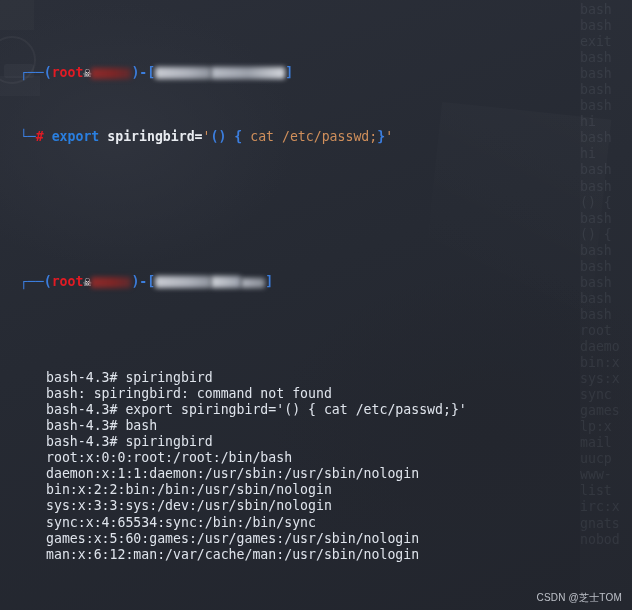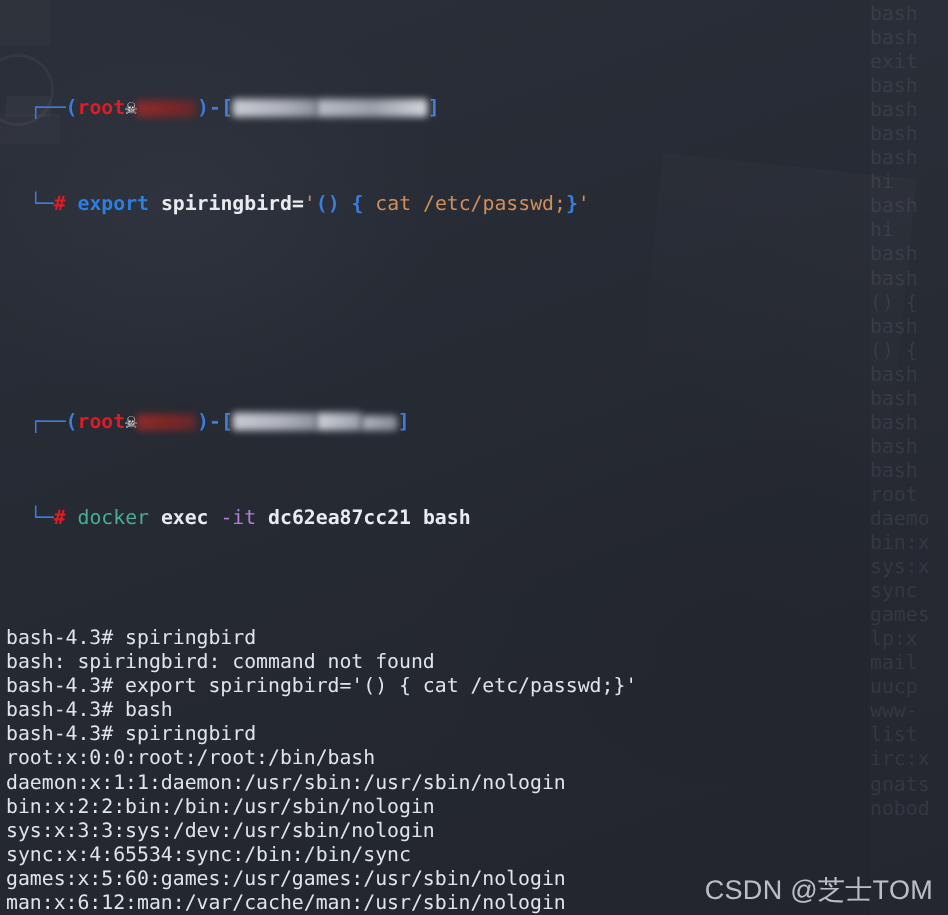--- a/index.html
+++ b/index.html
@@ -104,21 +104,21 @@
   .c-paren   { color: #3b7ddd; font-weight: bold; }
   .c-root    { color: #e01b24; font-weight: bold; }
   .c-skull   { color: #ffffff; }
   .c-hash    { color: #e01b24; font-weight: bold; }
   .c-cmdblue { color: #2a7fe0; font-weight: bold; }
   .c-green   { color: #4aae92; }
   .c-purple  { color: #b37ddb; }
   .c-orange  { color: #d08f5b; }
   .c-quote   { color: #d08f5b; }
   .c-white   { color: #e8ebf0; font-weight: bold; }
-  .c-plain   { color: #dfe4ec; }
+  .c-plain   { color: #dfe4ec; margin-left: 42px; }
 
   
   .blur {
     display: inline-block;
     vertical-align: -2px;
     border-radius: 2px;
     filter: blur(2.4px);
   }
   .blur-host {
     width: 40px; height: 11px;
@@ -141,21 +141,21 @@
     background: linear-gradient(90deg,#b0b4bd 0%, #888d96 100%);
   }
 
   
   #watermark {
     position: absolute;
     right: 10px;
     bottom: 5px;
     color: rgba(225,229,236,0.80);
     font-family: "Liberation Sans", "DejaVu Sans", sans-serif;
-    font-size: 18px;
+    font-size: 10px;
     letter-spacing: 0.2px;
     pointer-events: none;
   }
 </style>
 </head>
 <body>
 
 <div id="terminal">
 
   <div class="bg-shape bg-rect-a"></div>
@@ -172,21 +172,20 @@
     
     <div class="line"><span class="c-brace">  ┌──</span><span class="c-paren">(</span><span class="c-root">root</span><span class="c-skull">☠</span><span class="blur blur-host"></span><span class="c-paren">)-[</span><span class="blur blur-path1"></span><span class="blur blur-path2"></span><span class="c-paren">]</span></div>
 
     <div class="line"><span class="c-brace">  └─</span><span class="c-hash">#</span><span class="c-white"> </span><span><span class="c-cmdblue">export</span><span class="c-white"> spiringbird=</span><span class="c-quote">'</span><span class="c-paren">()</span><span class="c-white"> </span><span class="c-paren">{</span><span class="c-orange"> cat /etc/passwd;</span><span class="c-paren">}</span><span class="c-quote">'</span></span></div>
 
     <div class="line"> </div>
 
     
     <div class="line"><span class="c-brace">  ┌──</span><span class="c-paren">(</span><span class="c-root">root</span><span class="c-skull">☠</span><span class="blur blur-host"></span><span class="c-paren">)-[</span><span class="blur blur-path1"></span><span class="blur blur-path3"></span><span class="blur blur-small"></span><span class="c-paren">]</span></div>
 
-    <div class="line"><span class="c-brace">  └─</span><span class="c-hash">#</span><span class="c-white"> </span><span><span class="c-green">docker</span><span class="c-white"> exec </span><span class="c-purple">-it</span><span class="c-white"> dc62ea87cc21 bash</span></span></div>
 
     
     <div id="session-lines"><div class="line c-plain">bash-4.3# spiringbird</div><div class="line c-plain">bash: spiringbird: command not found</div><div class="line c-plain">bash-4.3# export spiringbird='() { cat /etc/passwd;}'</div><div class="line c-plain">bash-4.3# bash</div><div class="line c-plain">bash-4.3# spiringbird</div><div class="line c-plain">root:x:0:0:root:/root:/bin/bash</div><div class="line c-plain">daemon:x:1:1:daemon:/usr/sbin:/usr/sbin/nologin</div><div class="line c-plain">bin:x:2:2:bin:/bin:/usr/sbin/nologin</div><div class="line c-plain">sys:x:3:3:sys:/dev:/usr/sbin/nologin</div><div class="line c-plain">sync:x:4:65534:sync:/bin:/bin/sync</div><div class="line c-plain">games:x:5:60:games:/usr/games:/usr/sbin/nologin</div><div class="line c-plain">man:x:6:12:man:/var/cache/man:/usr/sbin/nologin</div></div>
 
     
     
   </div>
 
   <div id="watermark">CSDN @芝士TOM</div>
 </div>

